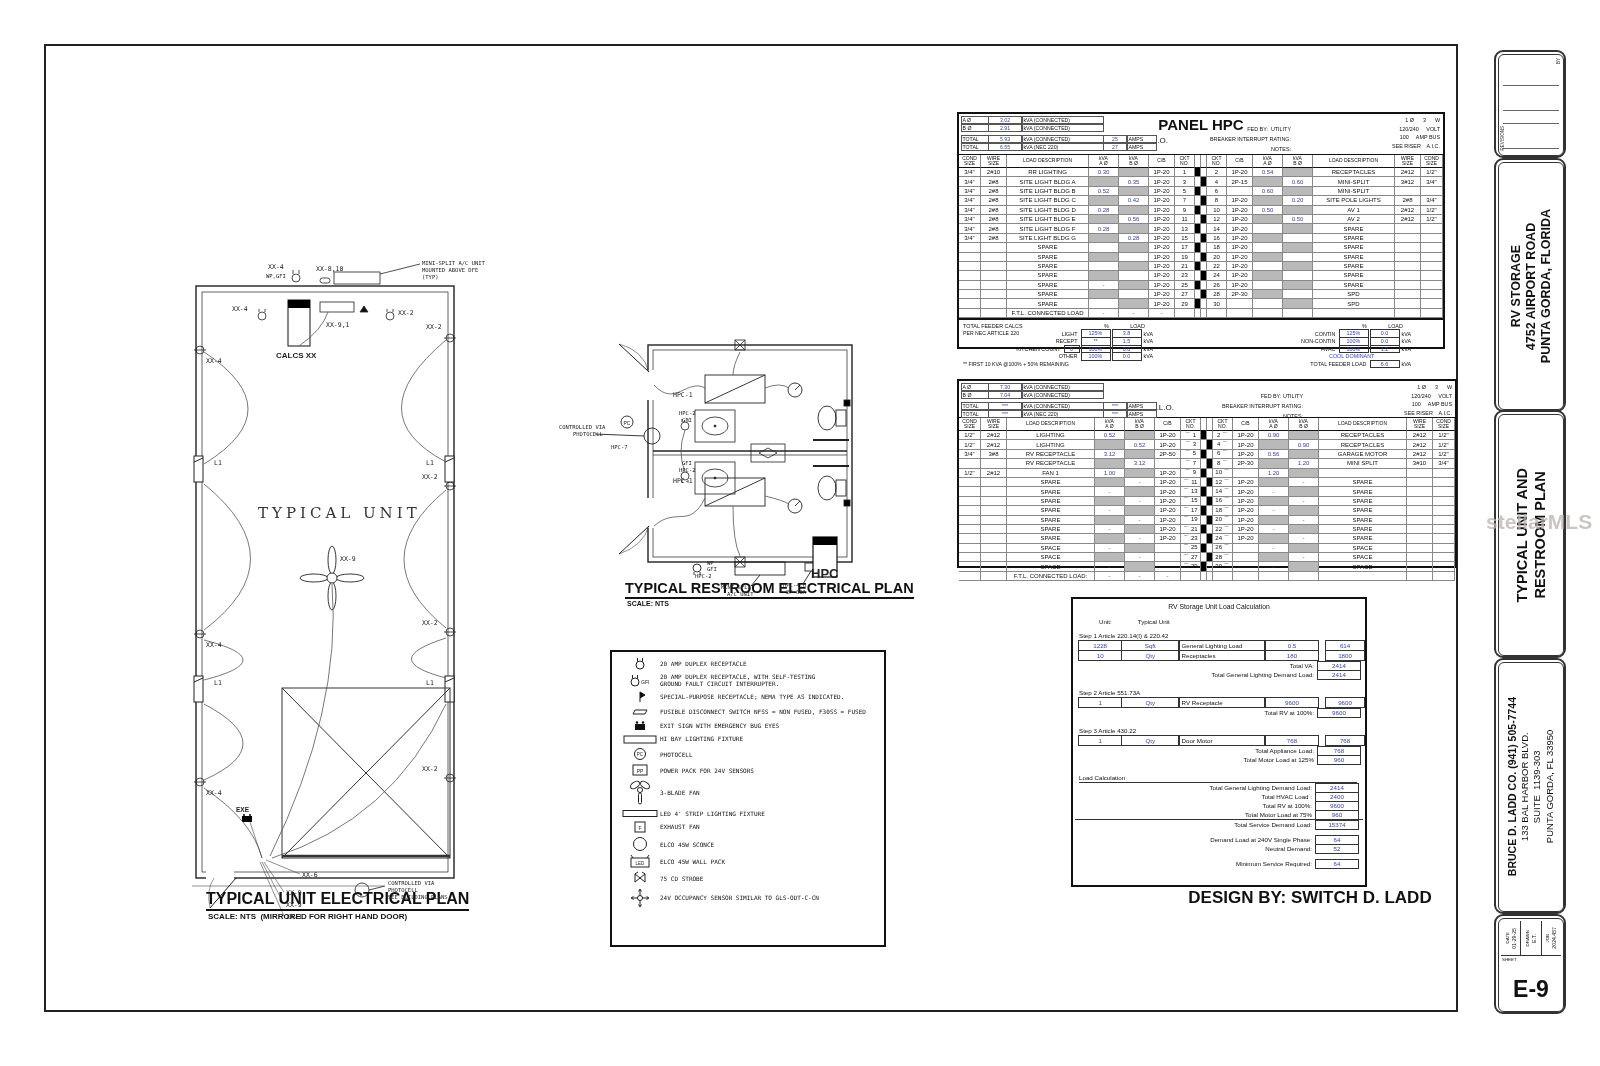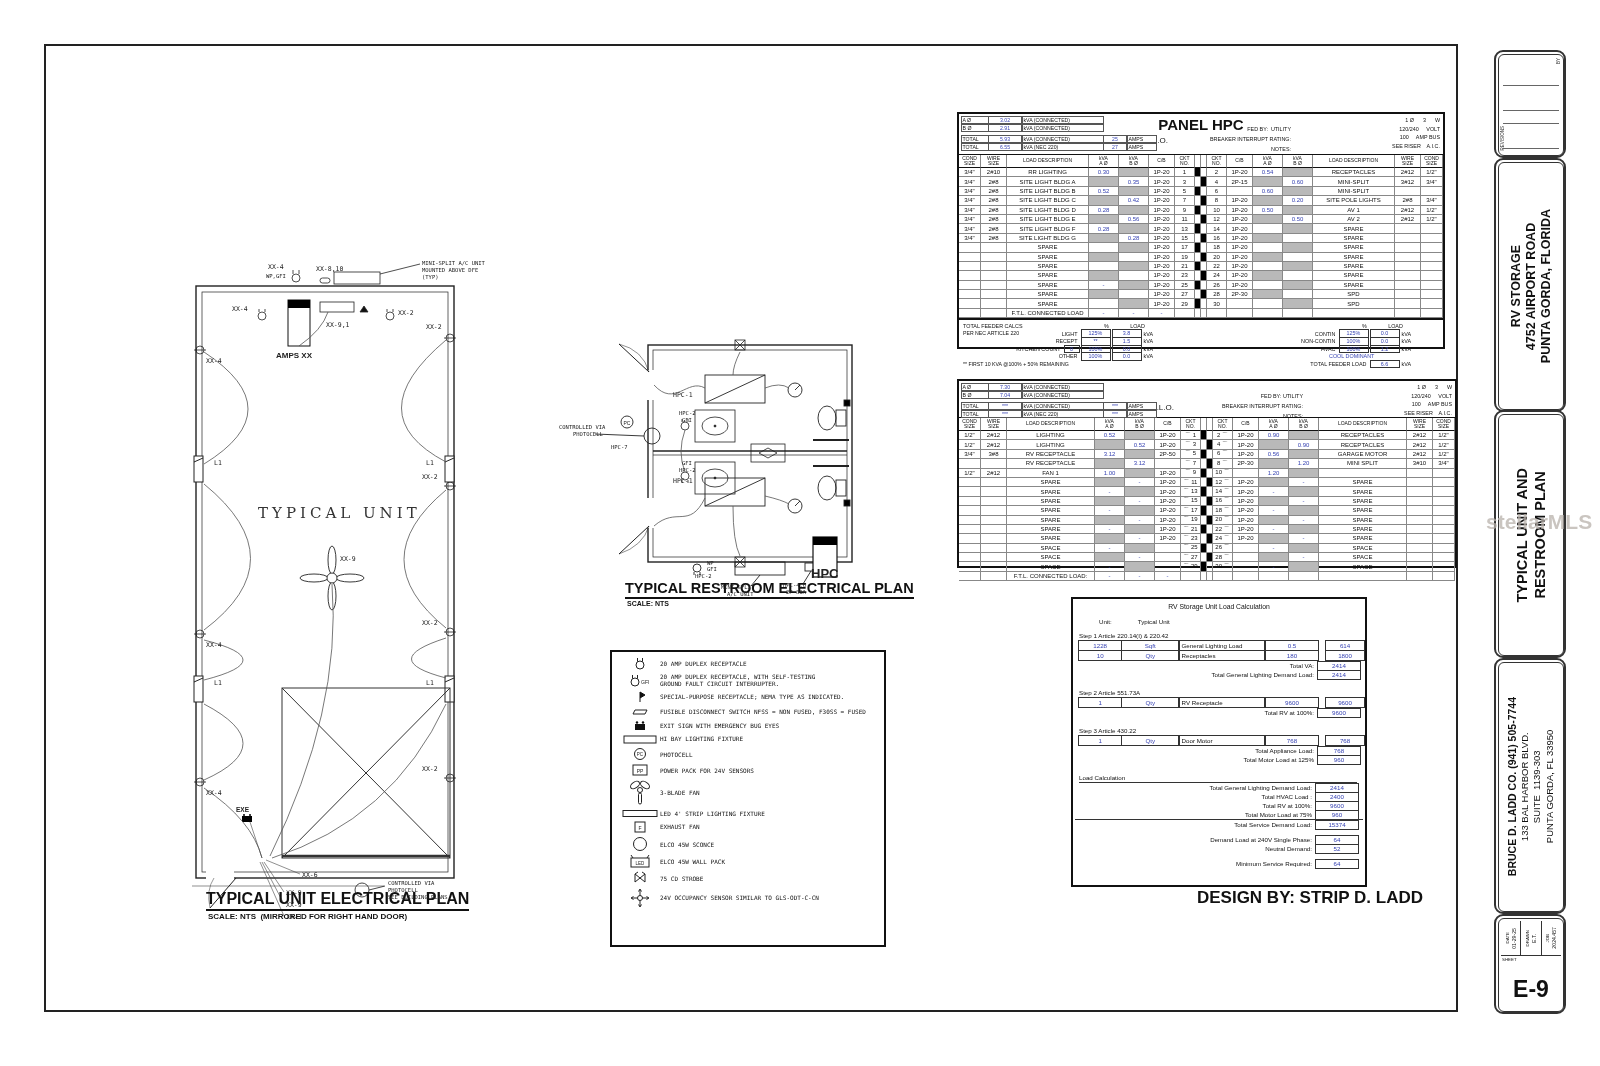--- a/index.html
+++ b/index.html
@@ -214,21 +214,21 @@
     <div class="plan-scale" style="left:16px;top:652px;"><span>SCALE: NTS</span><span class="mir">  (MIRRORED FOR RIGHT HAND DOOR)</span></div>
   <span class="plan-label " style="left: 76px; top: 4px;">XX-4</span>
       <span class="plan-label xs" style="left: 74px; top: 13px;">WP,GFI</span>
       <span class="plan-label " style="left: 124px; top: 6px; text-align: center;">XX-8,10</span>
       <span class="plan-label xs" style="left: 230px; top: 0px;">MINI-SPLIT A/C UNIT</span>
       <span class="plan-label xs" style="left: 230px; top: 7px;">MOUNTED ABOVE DFE</span>
       <span class="plan-label xs" style="left: 230px; top: 14px;">(TYP)</span>
       <span class="plan-label " style="left: 40px; top: 46px;">XX-4</span>
       <span class="plan-label " style="left: 134px; top: 62px;">XX-9,1</span>
       <span class="plan-label " style="left: 206px; top: 50px;">XX-2</span>
-      <span class="plan-label b8" style="left: 84px; top: 92px;">AMPS XX</span>
+      <span class="plan-label b8" style="left: 84px; top: 92px;">CALCS XX</span>
       <span class="plan-label " style="left: 234px; top: 64px;">XX-2</span>
       <span class="plan-label " style="left: 14px; top: 98px;">XX-4</span>
       <span class="plan-label " style="left: 22px; top: 200px;">L1</span>
       <span class="plan-label " style="left: 234px; top: 200px;">L1</span>
       <span class="plan-label " style="left: 230px; top: 214px;">XX-2</span>
       <span class="plan-label unit-name" style="left: 66px; top: 250px;">TYPICAL UNIT</span>
       <span class="plan-label " style="left: 148px; top: 296px;">XX-9</span>
       <span class="plan-label " style="left: 14px; top: 382px;">XX-4</span>
       <span class="plan-label " style="left: 230px; top: 360px;">XX-2</span>
       <span class="plan-label " style="left: 22px; top: 420px;">L1</span>
@@ -1407,21 +1407,21 @@
         <span class="ll">Neutral Demand:</span>
         <span class="lb val">52</span>
       </div>
       <div style="height: 6px;"></div>
       <div class="lc-line" style="margin: 0px 2px;">
         <span class="ll">Minimum Service Required:</span>
         <span class="lb val">64</span>
       </div>
     </div>
 
-  <div class="abs" id="design-by">DESIGN BY: STRIP D. LADD</div>
+  <div class="abs" id="design-by">DESIGN BY: SWITCH D. LADD</div>
 
   <div class="tb-box" id="tb-rev" style="top:50px;height:100px;">
     <div class="tb-in">
       <span class="rv">REVISIONS</span>
       <span class="by">BY</span>
       <div class="lines"></div>
     </div>
   </div>
   <div class="tb-box" id="tb-project" style="top:158px;height:246px;">
     <div class="tb-in">

